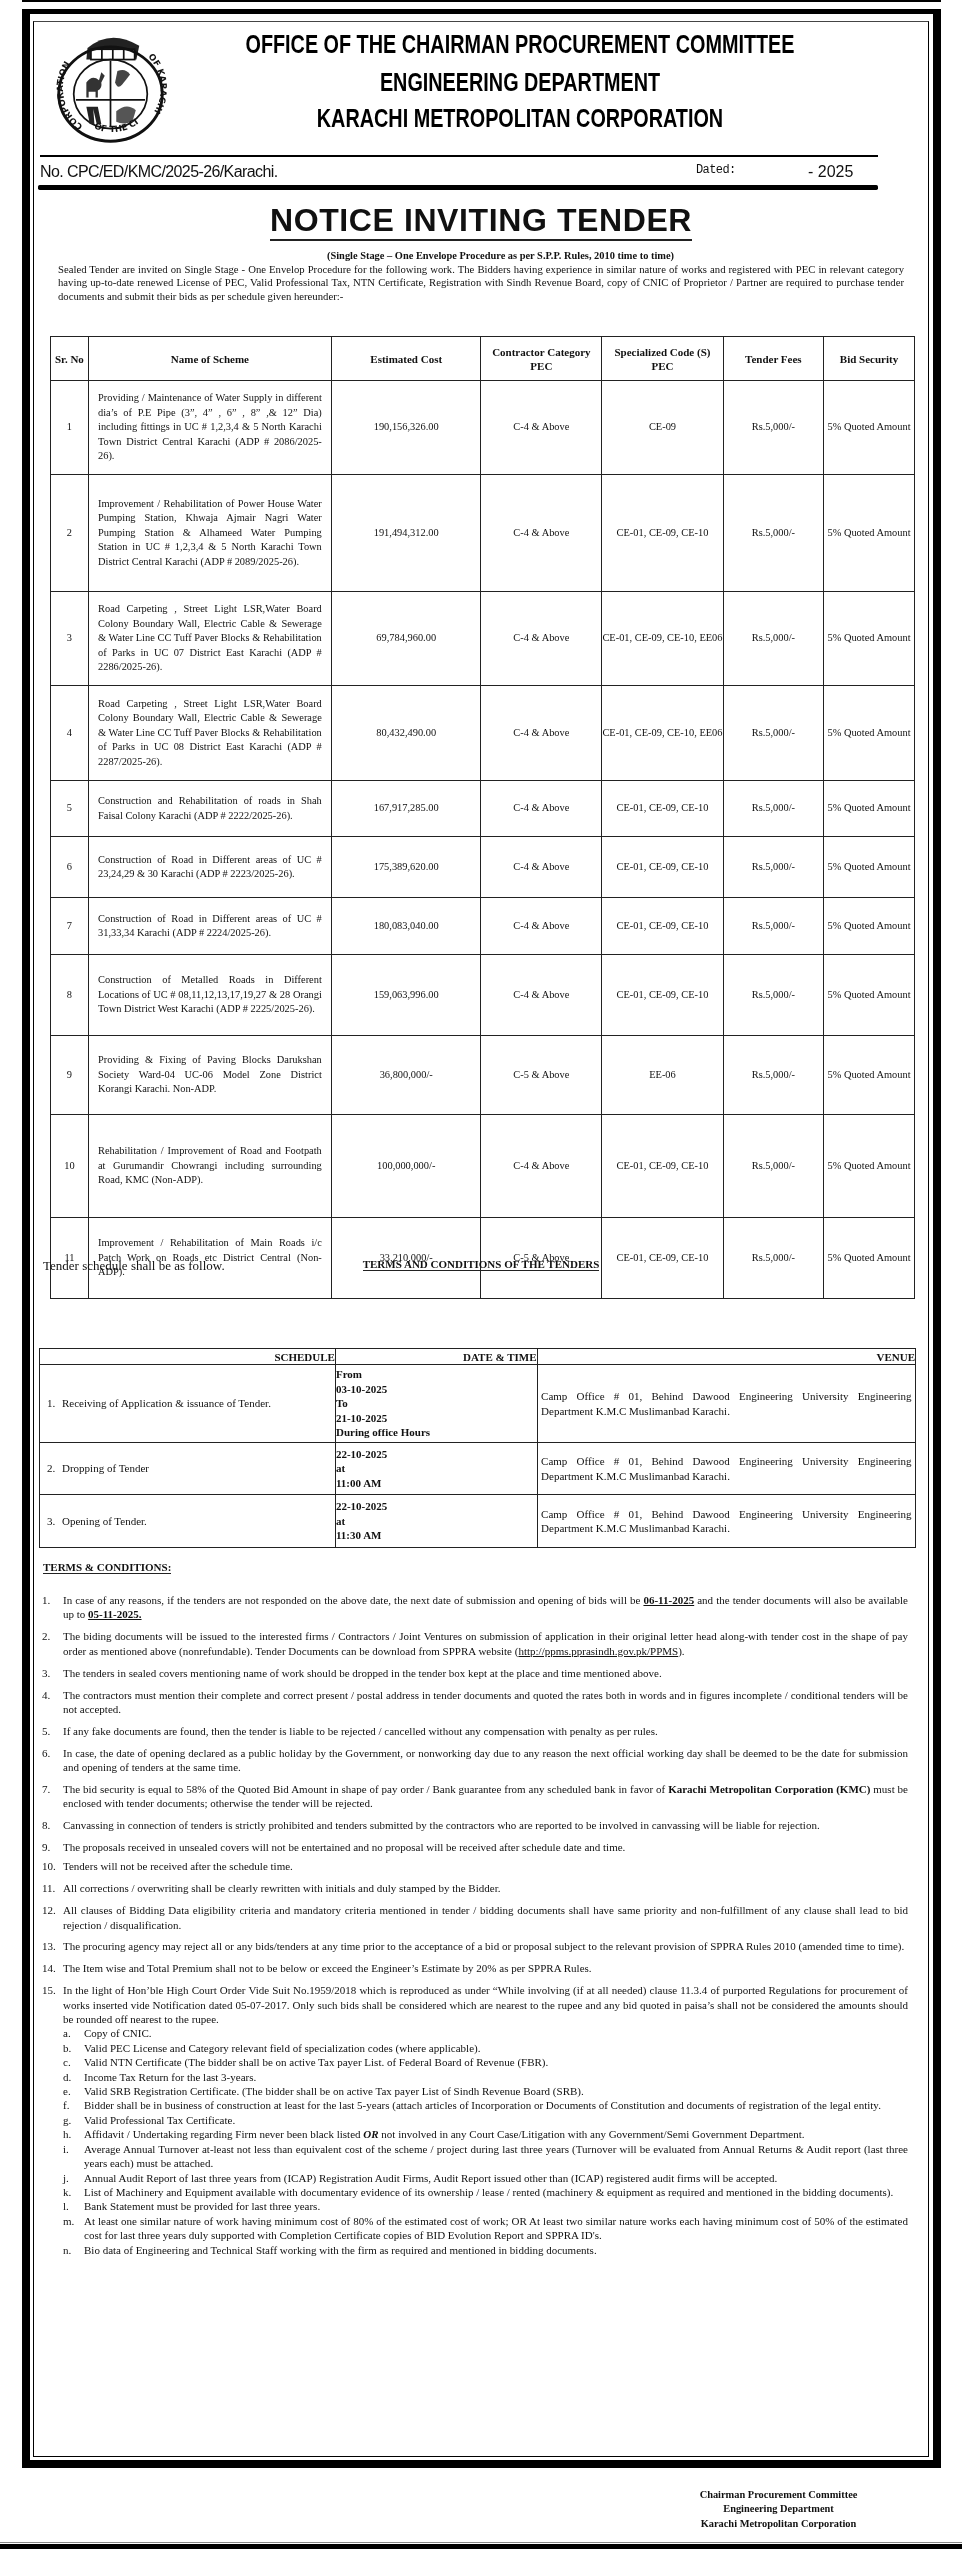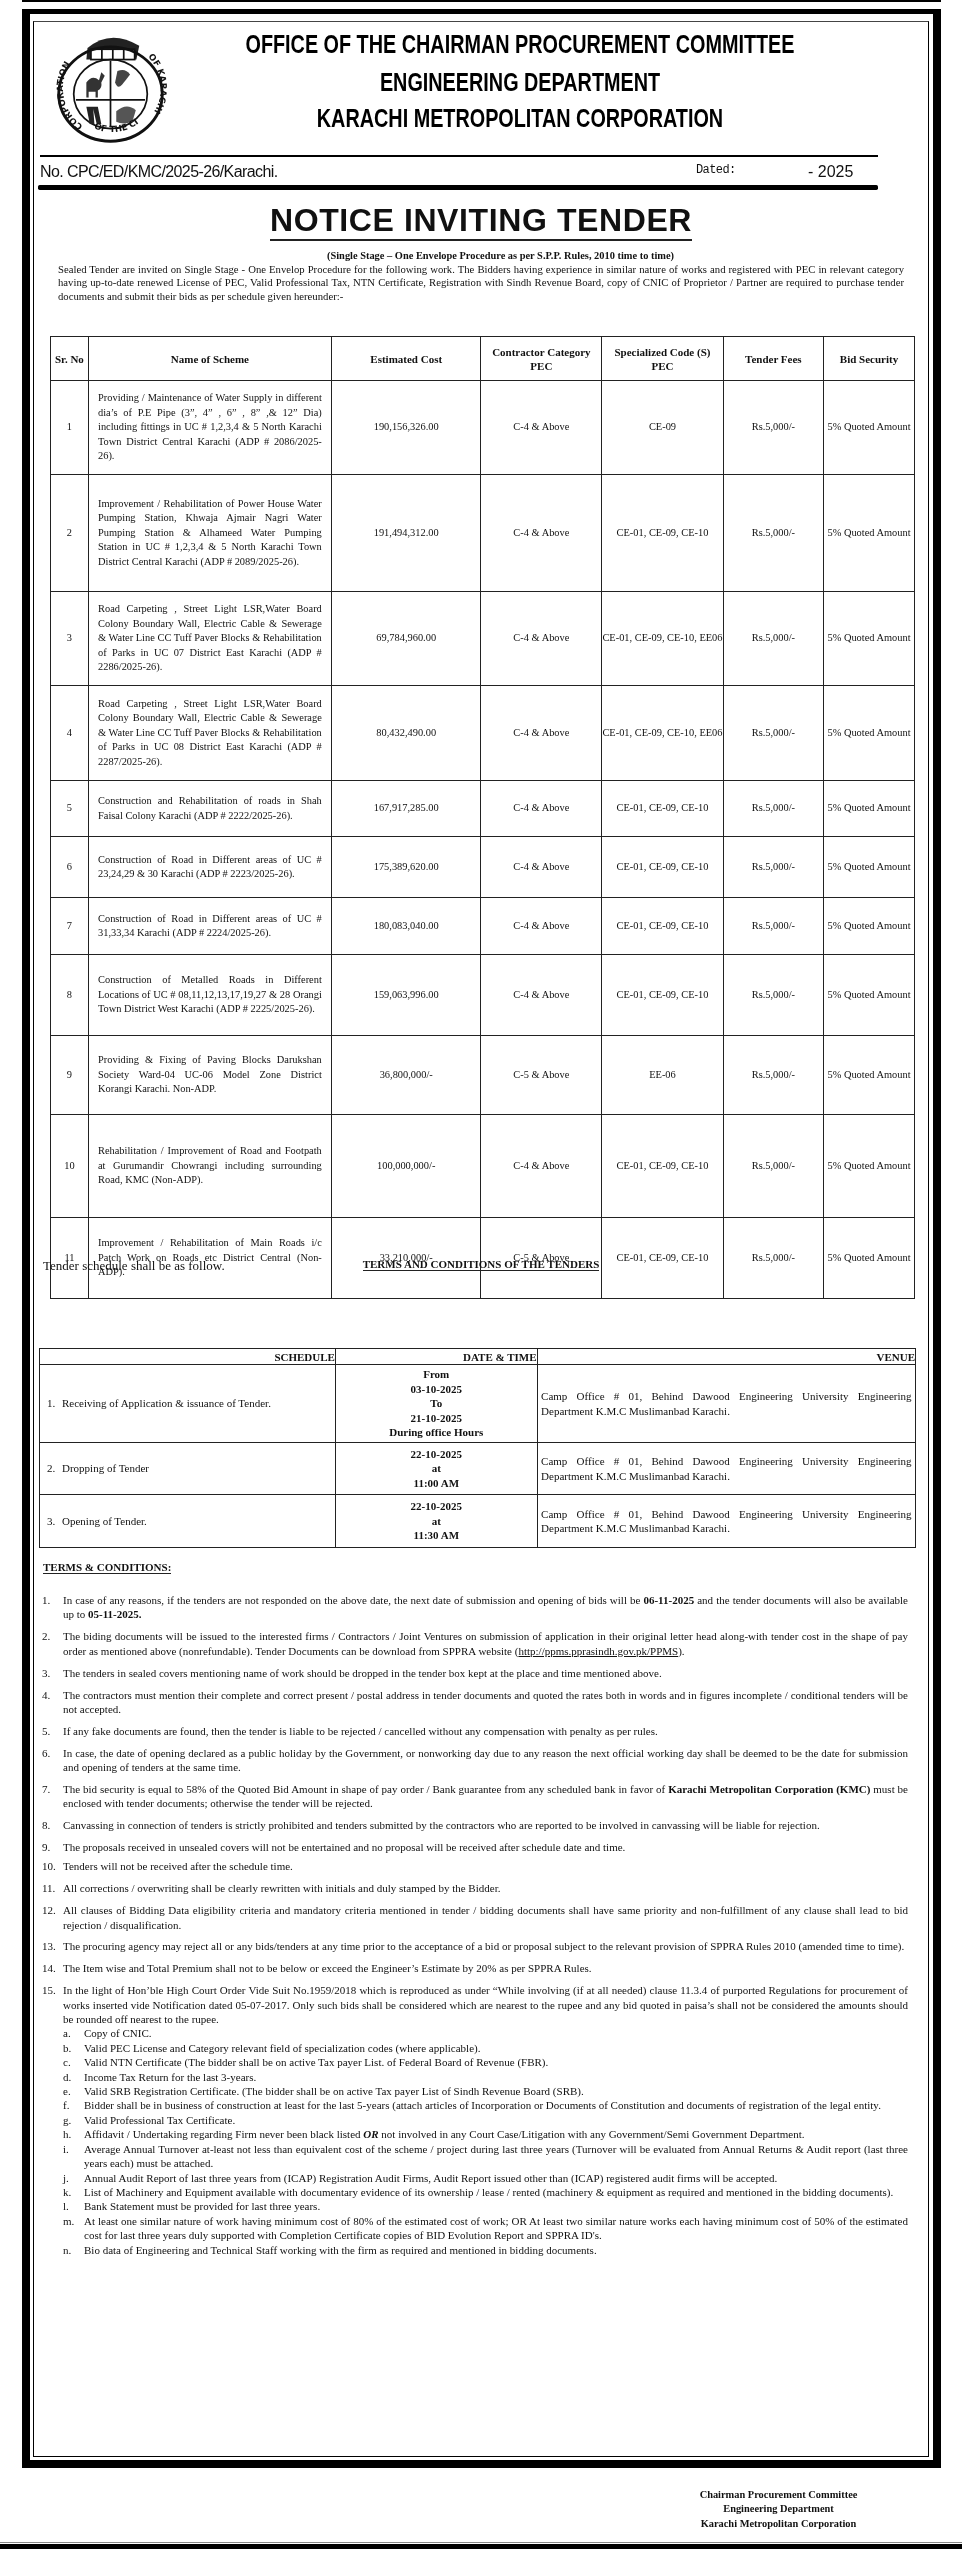--- a/index.html
+++ b/index.html
@@ -104,41 +104,41 @@
   .tc-heading span { border-bottom: 1.2px solid #222; }
   .schedule-intro {
     position: absolute; left: 43px; top: 1258px; font-size: 13px;
   }
   .sched-table {
     position: absolute; left: 39px; top: 1348px; width: 877px; font-size: 11px;
   }
   .sched-table th, .sched-table td { border: 0.9px solid #222; }
   .sched-table th { font-weight: bold; height: 16px; text-align: right; }
   .sched-table td { line-height: 14.4px; vertical-align: middle; }
-  .sched-table td.when { text-align: center; font-weight: bold; }
+  .sched-table td.when { font-weight: bold; }
   .sched-table td.venue { text-align: justify; padding: 0 3.5px 0 3.5px; }
   .sched-table td.task { padding-left: 7px; padding-right: 2.3px; }
   .sched-table tr.s1 td { height: 78px; }
   .sched-table tr.s2 td { height: 52px; }
   .sched-table tr.s3 td { height: 53px; }
   .task-num { display: inline-block; width: 15px; vertical-align: top; }
   .task-text { display: inline-block; width: 254px; vertical-align: top; }
   .terms-heading {
     position: absolute; left: 43px; top: 1561px; font-weight: bold; font-size: 11px;
   }
   .terms-heading span { border-bottom: 1.2px solid #222; }
   .terms-list {
     position: absolute; left: 42px; top: 1593px; width: 866px;
     font-size: 11px; line-height: 14.4px;
   }
   .term { display: flex; margin-bottom: 7.5px; text-align: justify; }
   .term .n { width: 21px; flex: none; }
   .term .t { flex: 1; }
   .term.tight { margin-bottom: 4.6px; }
-  .u { font-weight: bold; }
+  .u { text-decoration: underline; font-weight: bold; }
   .ul { text-decoration: underline; }
   .mand-heading { font-weight: bold; text-decoration: underline; margin-top: 0; }
   .sub { display: flex; text-align: justify; }
   .sub .l { width: 21px; flex: none; }
   .sub .t { flex: 1; }
   .signature {
     position: absolute; left: 779px; top: 2488px; width: 173px; text-align: center;
     font-weight: bold; font-size: 10.4px; line-height: 14.4px;
     transform: translateX(-87px);
   }

